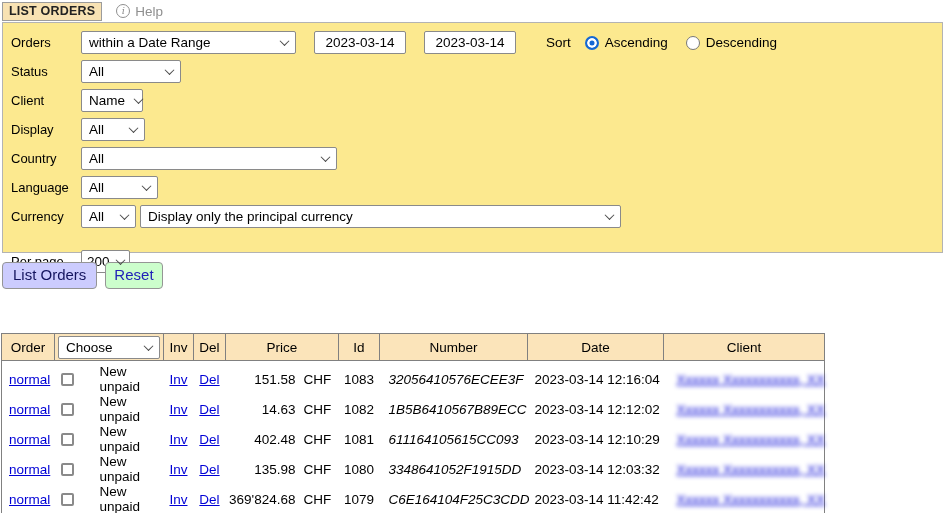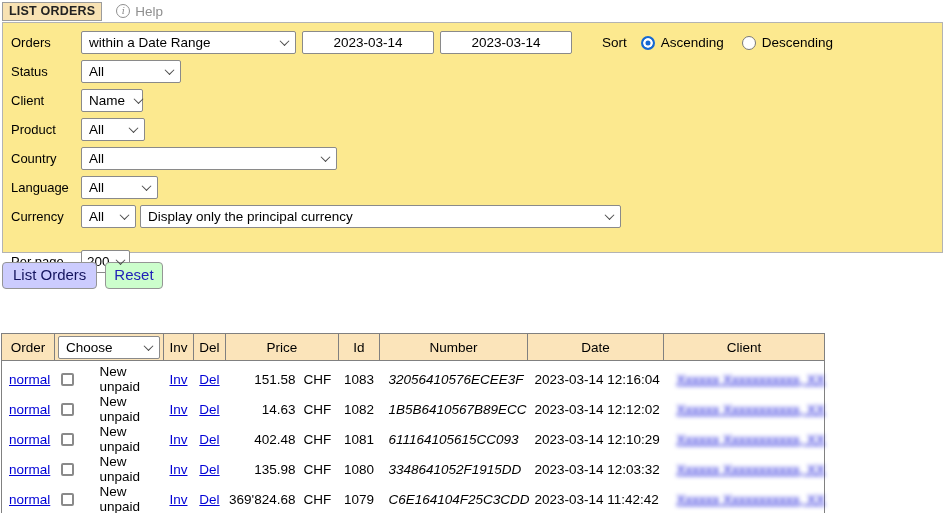--- a/index.html
+++ b/index.html
@@ -32,21 +32,21 @@
     background: #fff; border: 1px solid #8a8a8a; border-radius: 2px;
     height: 23px; padding: 0 7px; font-size: 13.5px; cursor: default; flex: 0 0 auto;
   }
   .chev { width: 7px; height: 7px; border-right: 1.6px solid #4a4a4a; border-bottom: 1.6px solid #4a4a4a;
           transform: rotate(45deg) translate(-1px,-1px); margin-left: 10px; flex: 0 0 auto; }
 
   .tinput {
     height: 23px; border: 1px solid #8a8a8a; border-radius: 2px; background: #fff;
     font-family: "Liberation Sans", sans-serif; font-size: 13.5px; padding: 0 4px;
   }
-  .date-in { width: 132px; text-align: center; margin-left: 6px; }
+  .date-in { width: 92px; text-align: center; margin-left: 18px; }
 
   .sortwrap { display: flex; align-items: center; margin-left: 30px; gap: 6px; }
   .radio { width: 14px; height: 14px; border-radius: 50%; background: #fff; border: 1.5px solid #787878; display: inline-block; }
   .radio.checked { border: 2px solid #1568d3; background: #1568d3; box-shadow: inset 0 0 0 2.5px #fff; }
   .rlabel { margin-right: 12px; }
 
   .client-box { position: relative; display: inline-block; margin-left: 3px; }
   .client-input { width: 787px; padding-left: 4px; }
   .redact-strip {
     position: absolute; left: 34px; top: 4px; width: 635px; height: 16px;
@@ -129,21 +129,21 @@
 
   <div class="frow">
     <span class="flabel">Client</span>
     <span class="sel" style="width:62px">
       <span>Name</span>
       <span class="chev"></span>
     </span>
   </div>
 
   <div class="frow">
-    <span class="flabel">Product</span>
+    <span class="flabel">Display</span>
     <span class="sel" style="width:64px">
       <span>All</span>
       <span class="chev"></span>
     </span>
   </div>
 
   <div class="frow">
     <span class="flabel">Country</span>
     <span class="sel" style="width:256px">
       <span>All</span>

